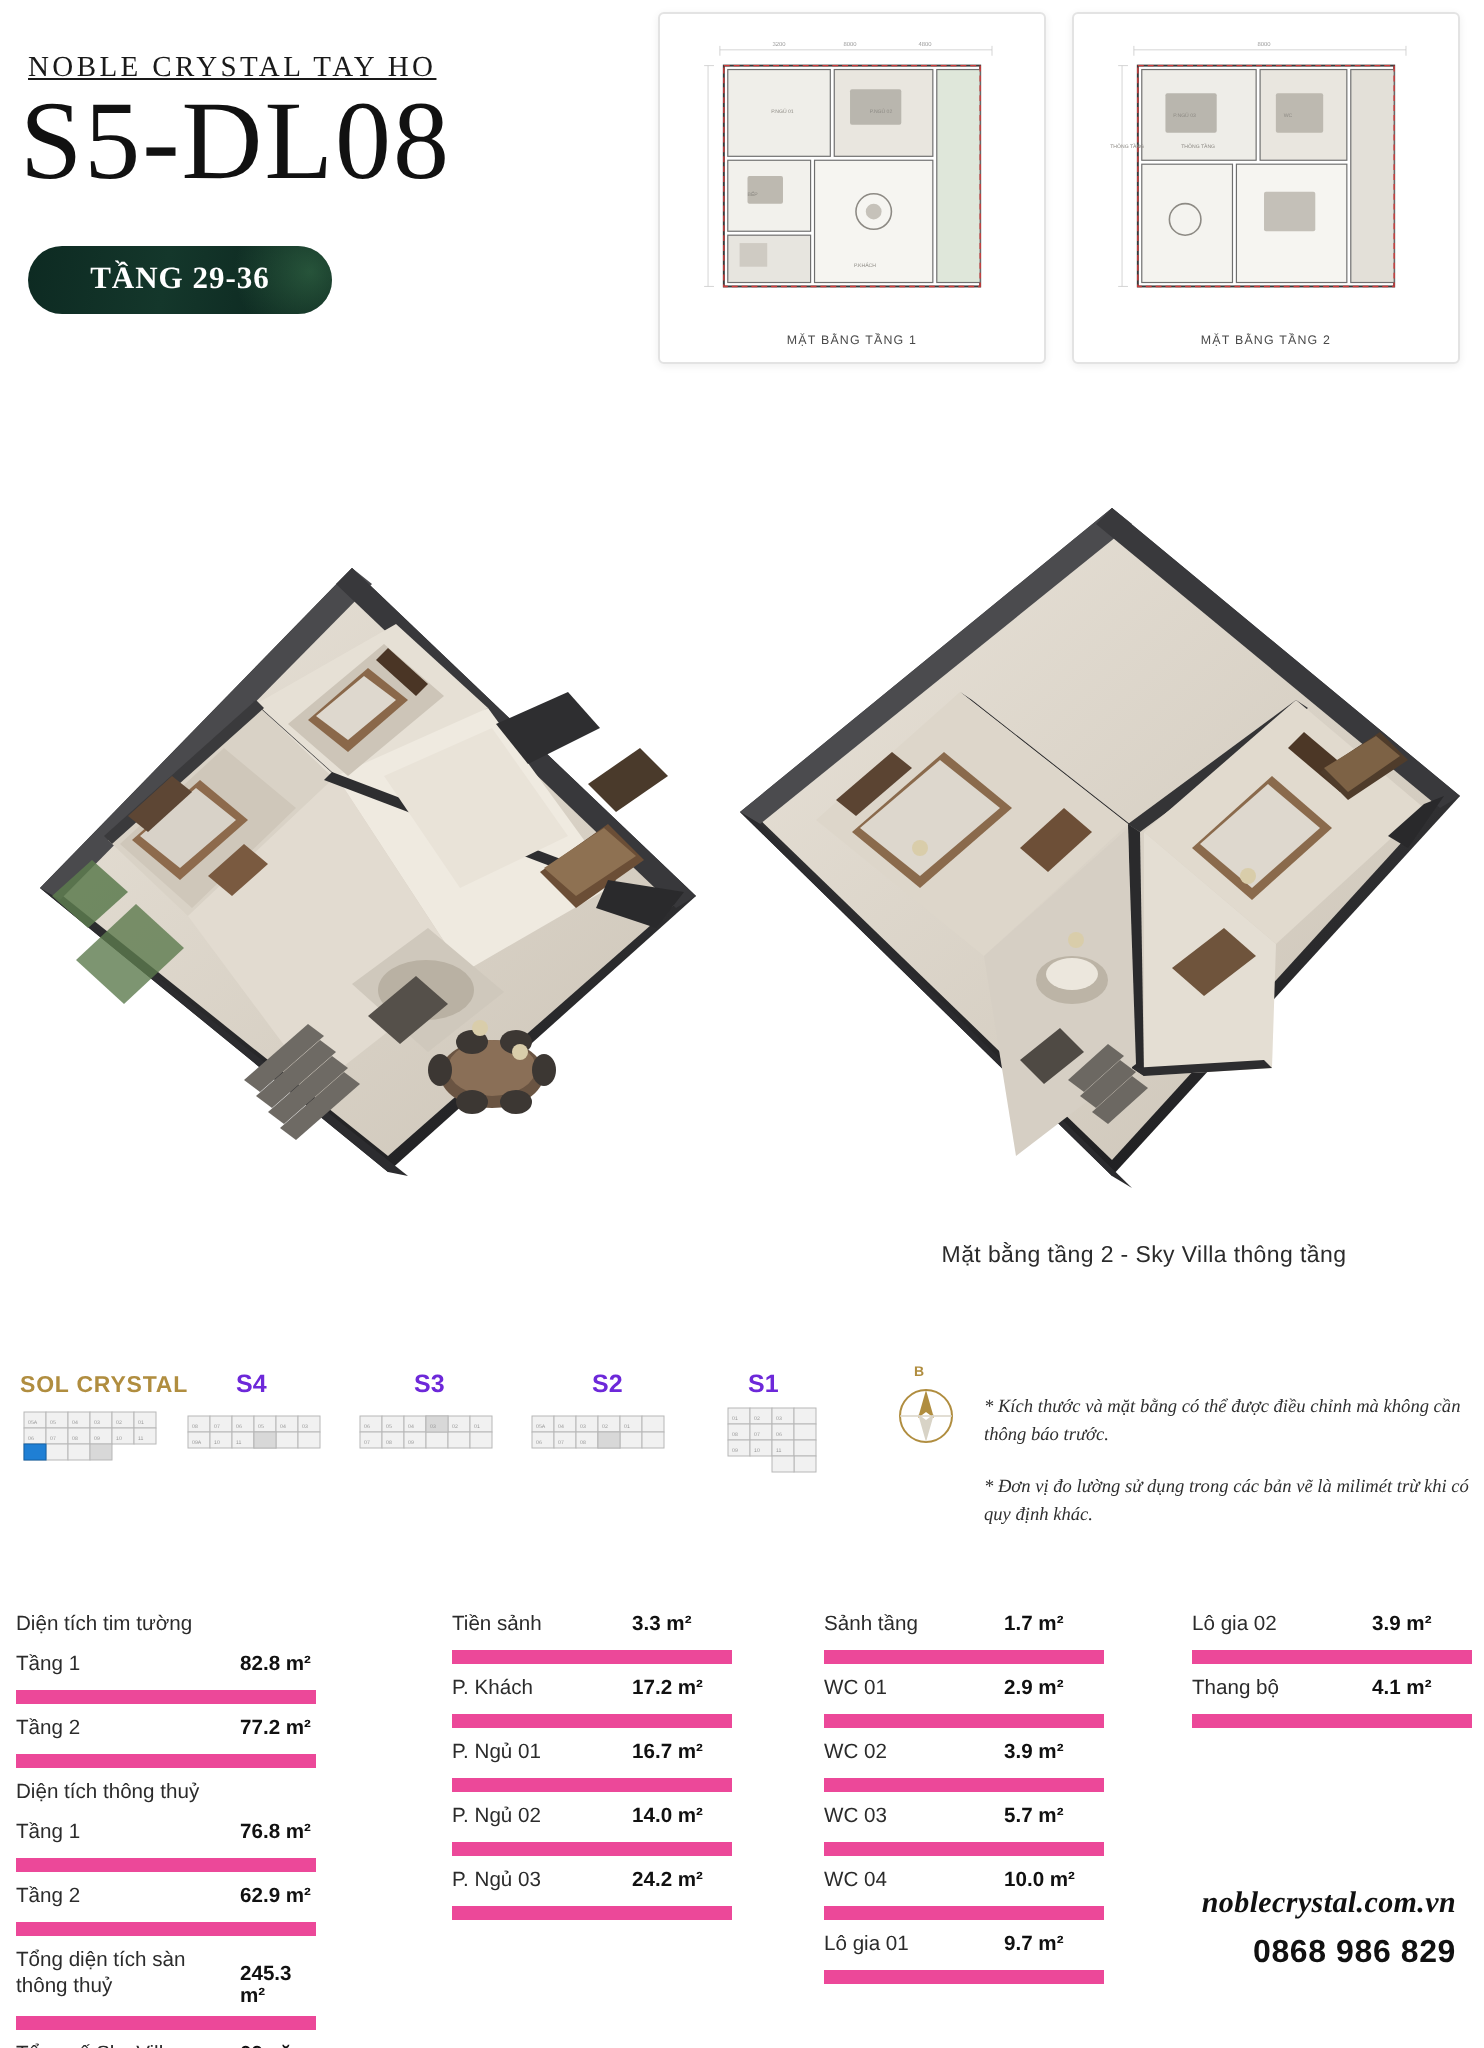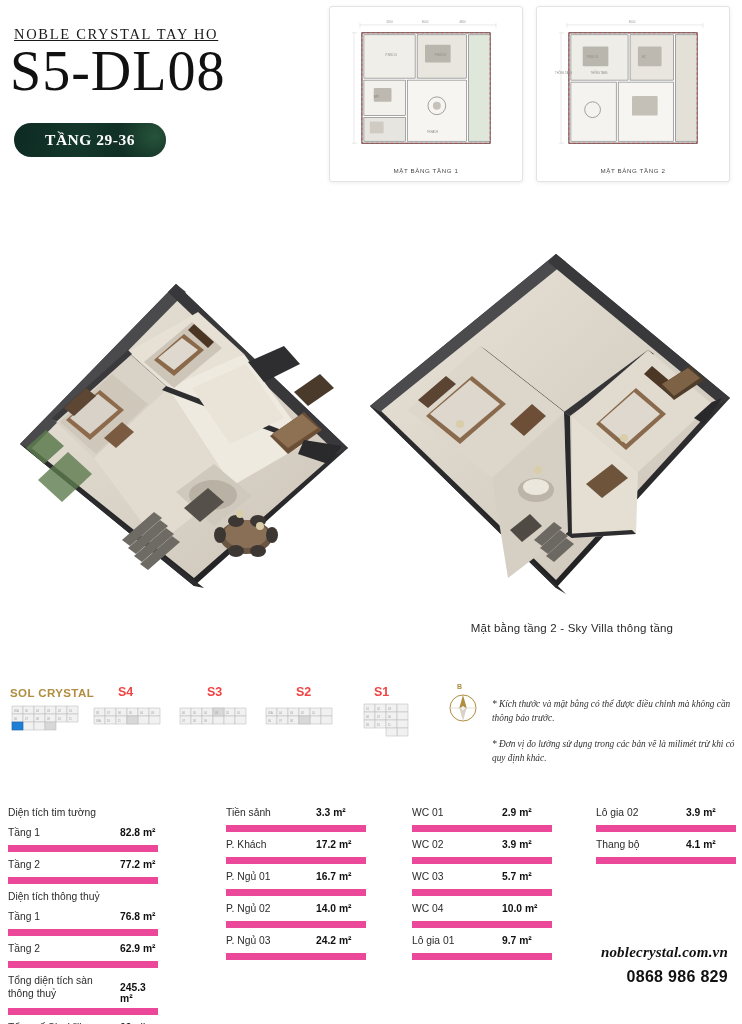--- a/index.html
+++ b/index.html
@@ -67,21 +67,21 @@
   #cap1 { left: 0; top: 622px; width: 400px; text-align: center; }
   #cap2 { left: 372px; top: 622px; width: 400px; text-align: center; }
 
   
   .keyplan { position: absolute; left: 8px; top: 682px; width: 430px; height: 70px; }
   .sol-label {
     position: absolute; left: 2px; top: 5px;
     font-size: 11.5px; font-weight: bold; color: #b08d3f; letter-spacing: .4px;
   }
   .tower-label {
-    position: absolute; top: 3px; font-size: 12.5px; font-weight: bold; color: #ef4444;
+    position: absolute; top: 3px; font-size: 12.5px; font-weight: bold; color: #6d28d9;
   }
   #t-s4 { left: 110px; }
   #t-s3 { left: 199px; }
   #t-s2 { left: 288px; }
   #t-s1 { left: 366px; }
   .keyplan svg { position: absolute; left: 0; top: 20px; width: 430px; height: 48px; }
 
   .compass {
     position: absolute; left: 446px; top: 684px; width: 34px; height: 40px;
   }
@@ -584,20 +584,24 @@
         <span class="v">14.0 m²</span>
       </div>
       <div class="row">
         <span class="k">P. Ngủ 03</span>
         <span class="v">24.2 m²</span>
       </div>
     </div>
 
     <div class="col" id="col3">
       <div class="row">
+        <span class="k">Sảnh tầng</span>
+        <span class="v">1.7 m²</span>
+      </div>
+      <div class="row">
         <span class="k">WC 01</span>
         <span class="v">2.9 m²</span>
       </div>
       <div class="row">
         <span class="k">WC 02</span>
         <span class="v">3.9 m²</span>
       </div>
       <div class="row">
         <span class="k">WC 03</span>
         <span class="v">5.7 m²</span>

